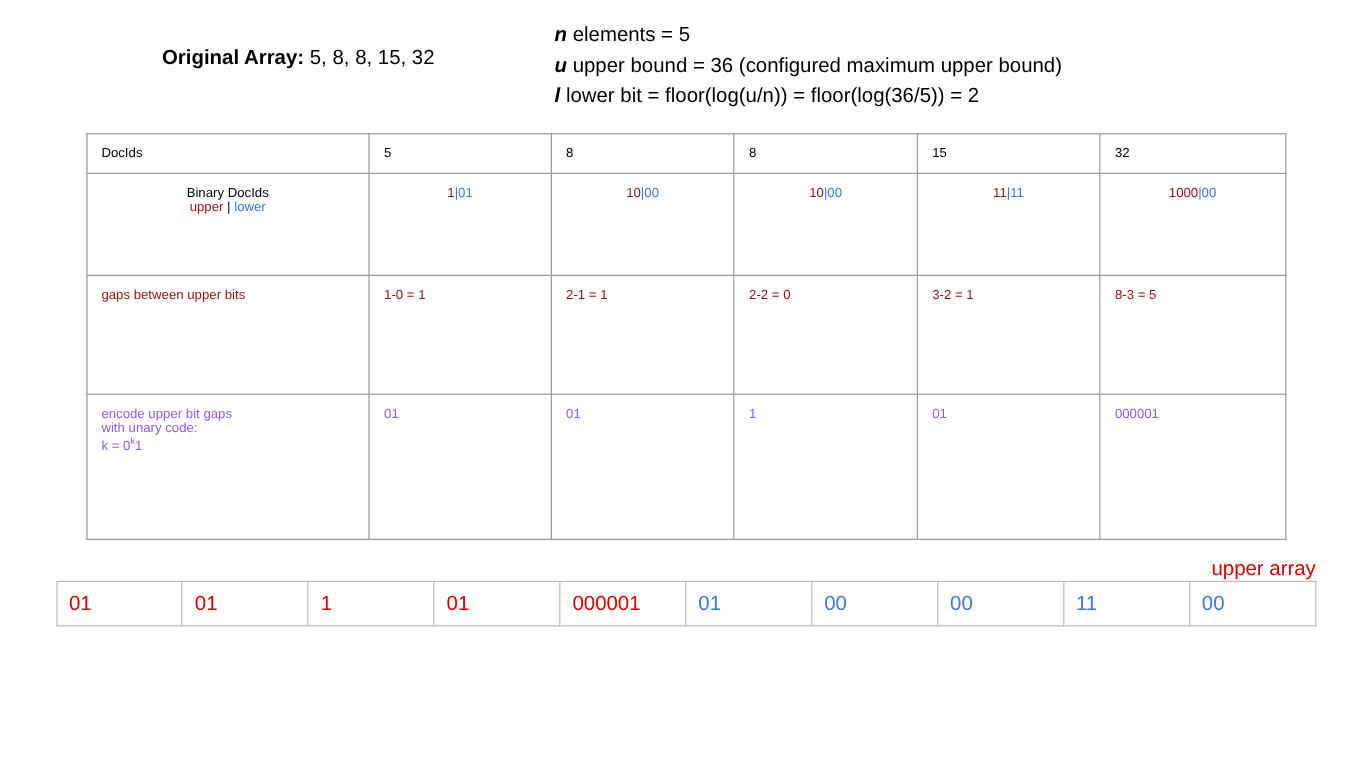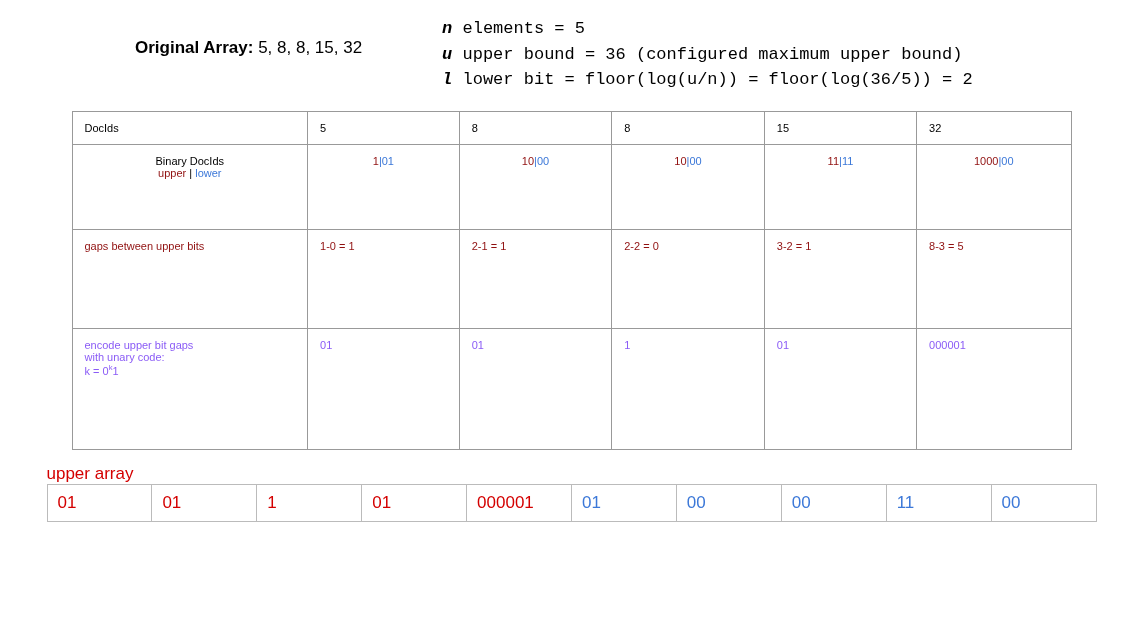--- a/index.html
+++ b/index.html
@@ -16,23 +16,22 @@
     align-items: flex-start;
     margin-bottom: 18px;
   }
   .orig-array {
     flex: 0 0 auto;
     margin-left: 95px;
     margin-top: 22px;
   }
   .orig-array .lbl { font-weight: bold; }
   .params {
-    margin-left: 80px;
+    margin-left: 100px;
     line-height: 1.5;
-    font-family: Liberation Mono, monospace;
   }
   .params .var {
     font-style: italic;
     font-weight: bold;
   }
   table.main {
     border-collapse: collapse;
     width: 1000px;
     margin: 0 auto 14px auto;
   }
@@ -53,21 +52,21 @@
   .blue   { color: #3C78D8; }
   .black  { color: #000; }
   .pipe   { color: #3C78D8; }
 
   .arrays-wrap { width: 1050px; margin: 0 auto; }
   .arrays-header {
     display: flex;
   }
   .arrays-header .u {
     flex: 1;
-    text-align: left;
+    text-align: right;
     color: #D40000;
   }
   .arrays-header .l {
     flex: 1;
     text-align: center;
     color: #3C78D8;
   }
   table.arrays {
     border-collapse: collapse;
     width: 1050px;

